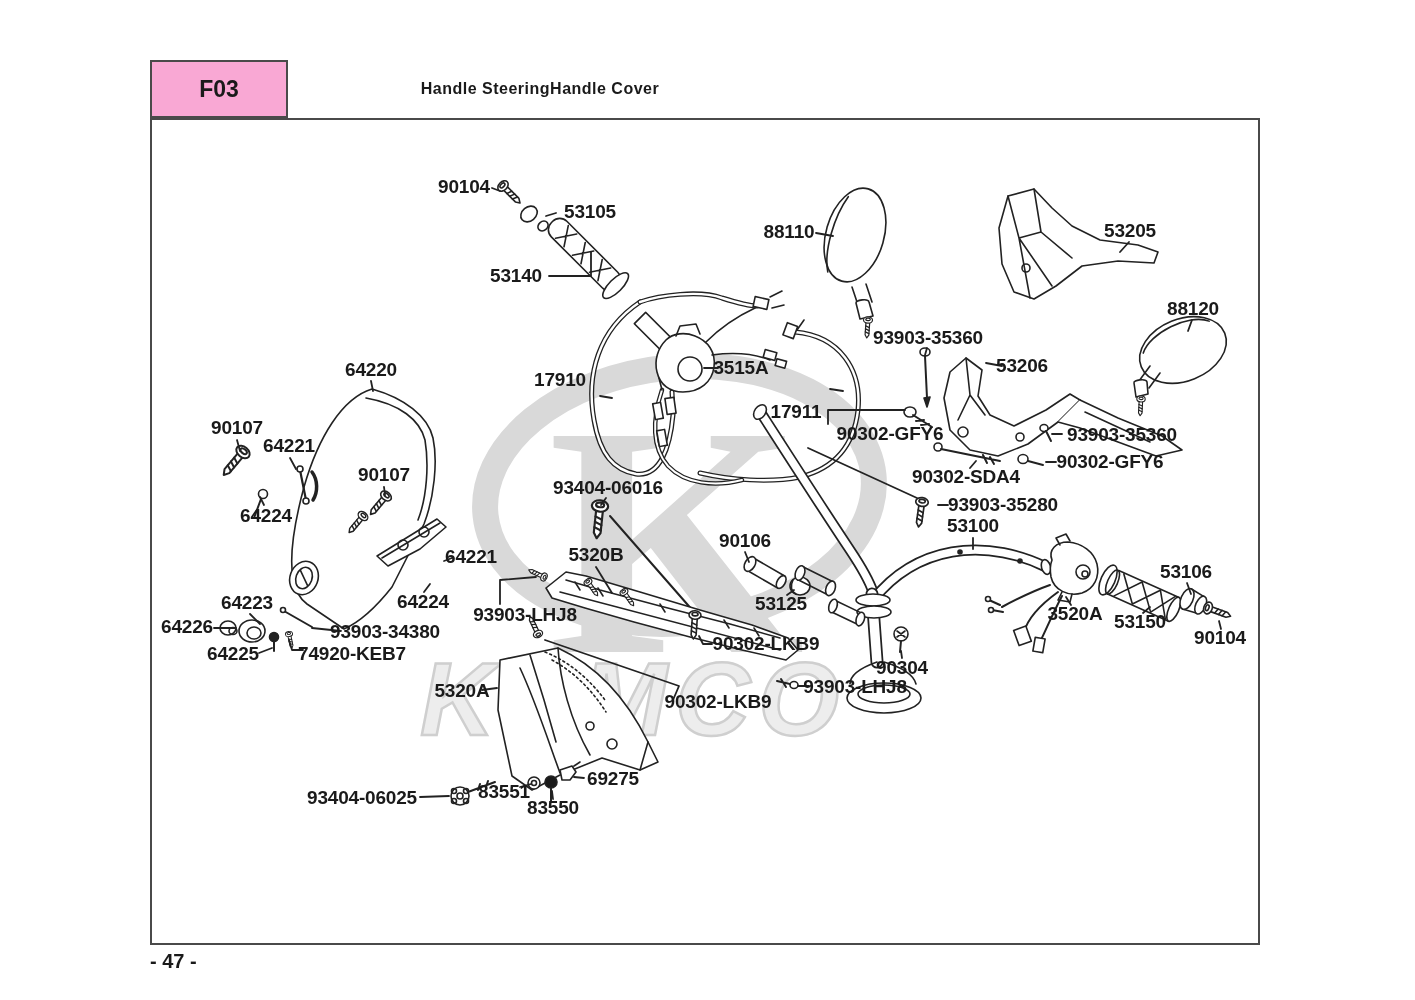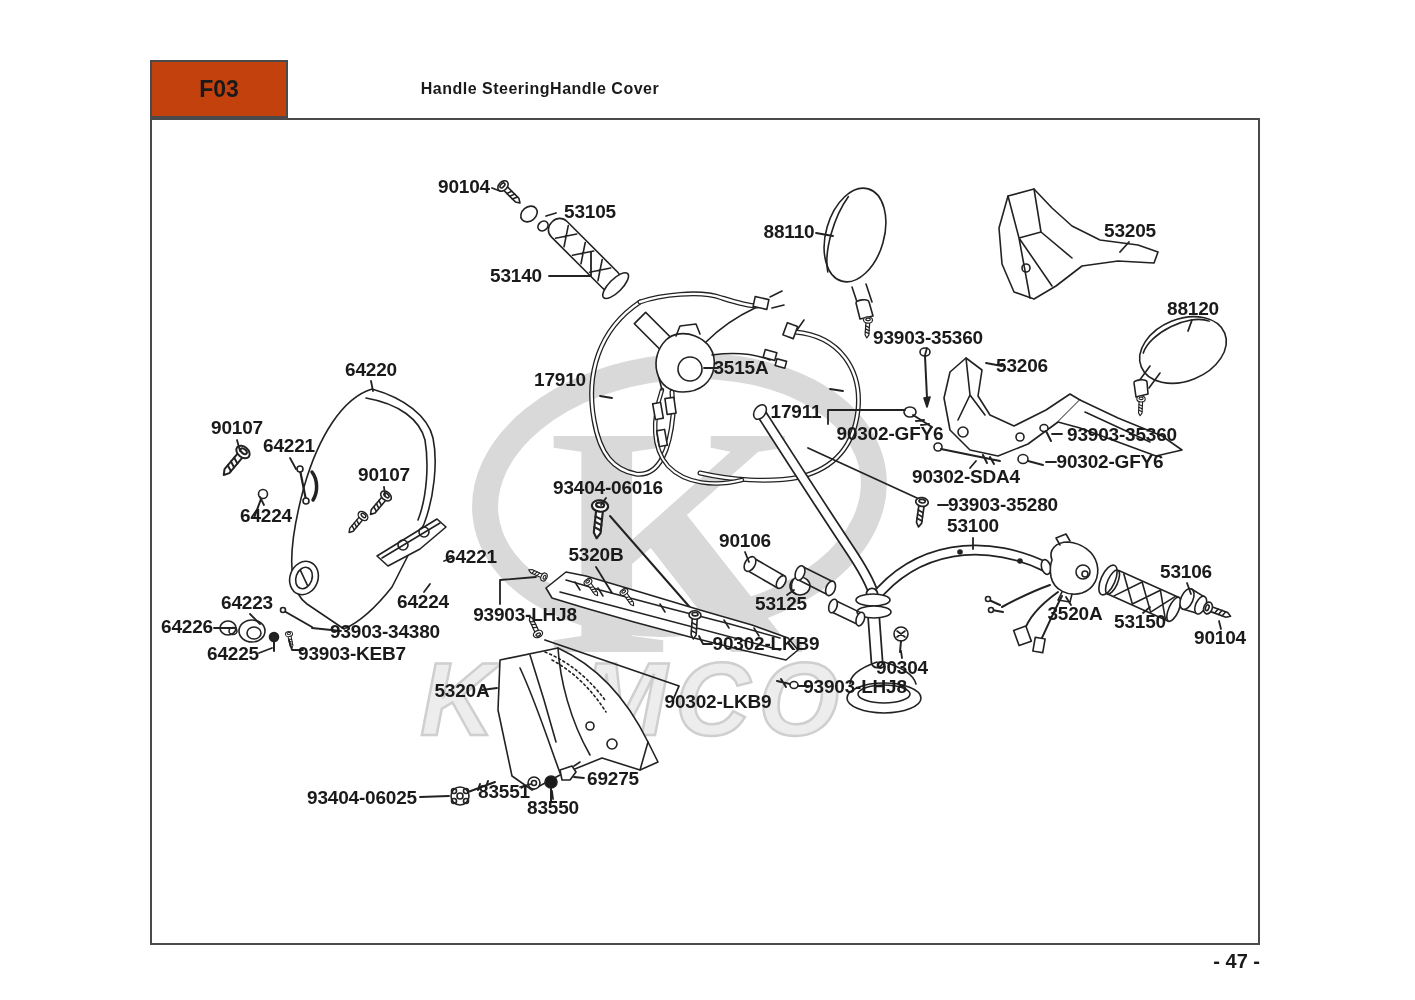--- a/index.html
+++ b/index.html
@@ -10,40 +10,40 @@
   }
   html,body{margin:0;padding:0;background:#ffffff;}
   body{
     width:1415px;height:1000px;position:relative;overflow:hidden;
     font-family:"Liberation Sans", sans-serif;color:var(--text);
   }
   .code-box{
     position:absolute;left:150px;top:60px;width:138px;height:58px;
     border:2px solid var(--border);box-sizing:border-box;
     display:flex;align-items:center;justify-content:center;
-    font-size:23px;font-weight:bold;background:#c2410c;
+    font-size:23px;font-weight:bold;background:#f9a8d4;
   }
   .page-title{
     position:absolute;left:310px;top:60px;width:460px;height:58px;
     display:flex;align-items:center;justify-content:center;
     font-size:16px;font-weight:bold;letter-spacing:.5px;
   }
   .diagram-frame{
     position:absolute;left:150px;top:118px;width:1110px;height:827px;
     border:2px solid var(--border);box-sizing:border-box;background:#fff;
   }
   .diagram-svg{position:absolute;left:0;top:0;width:1415px;height:1000px;}
   .labels-layer{position:absolute;left:0;top:0;width:1415px;height:728px;pointer-events:none;}
   .plabel{
     position:absolute;transform:translate(-50%,-50%);
     font-size:19px;font-weight:bold;white-space:nowrap;color:var(--text);
     letter-spacing:-0.2px;
   }
   .page-footer{
-    position:absolute;left:150px;top:950px;width:1110px;text-align:right;
+    position:absolute;left:150px;top:950px;width:1110px;text-align:left;
     font-size:20px;font-weight:bold;
   }
 </style>
 </head>
 <body>
 
 <div class="code-box">
   <span>F03</span>
 </div>
 <div class="page-title">Handle SteeringHandle Cover</div>
@@ -409,21 +409,21 @@
     <div class="plabel" style="left: 1186px; top: 572px;">53106</div>
     <div class="plabel" style="left: 1075px; top: 614px;">3520A</div>
     <div class="plabel" style="left: 1140px; top: 622px;">53150</div>
     <div class="plabel" style="left: 1220px; top: 638px;">90104</div>
     <div class="plabel" style="left: 471px; top: 557px;">64221</div>
     <div class="plabel" style="left: 423px; top: 602px;">64224</div>
     <div class="plabel" style="left: 247px; top: 603px;">64223</div>
     <div class="plabel" style="left: 187px; top: 627px;">64226</div>
     <div class="plabel" style="left: 233px; top: 654px;">64225</div>
     <div class="plabel" style="left: 385px; top: 632px;">93903-34380</div>
-    <div class="plabel" style="left: 352px; top: 654px;">93903-KEB7</div>
+    <div class="plabel" style="left: 352px; top: 654px;">74920-KEB7</div>
     <div class="plabel" style="left: 525px; top: 615px;">93903-LHJ8</div>
     <div class="plabel" style="left: 462px; top: 691px;">5320A</div>
     <div class="plabel" style="left: 718px; top: 702px;">90302-LKB9</div>
     <div class="plabel" style="left: 855px; top: 687px;">93903-LHJ8</div>
     <div class="plabel" style="left: 902px; top: 668px;">90304</div>
     <div class="plabel" style="left: 613px; top: 779px;">69275</div>
     <div class="plabel" style="left: 504px; top: 792px;">83551</div>
     <div class="plabel" style="left: 553px; top: 808px;">83550</div>
     <div class="plabel" style="left: 362px; top: 798px;">93404-06025</div>
   </div>

